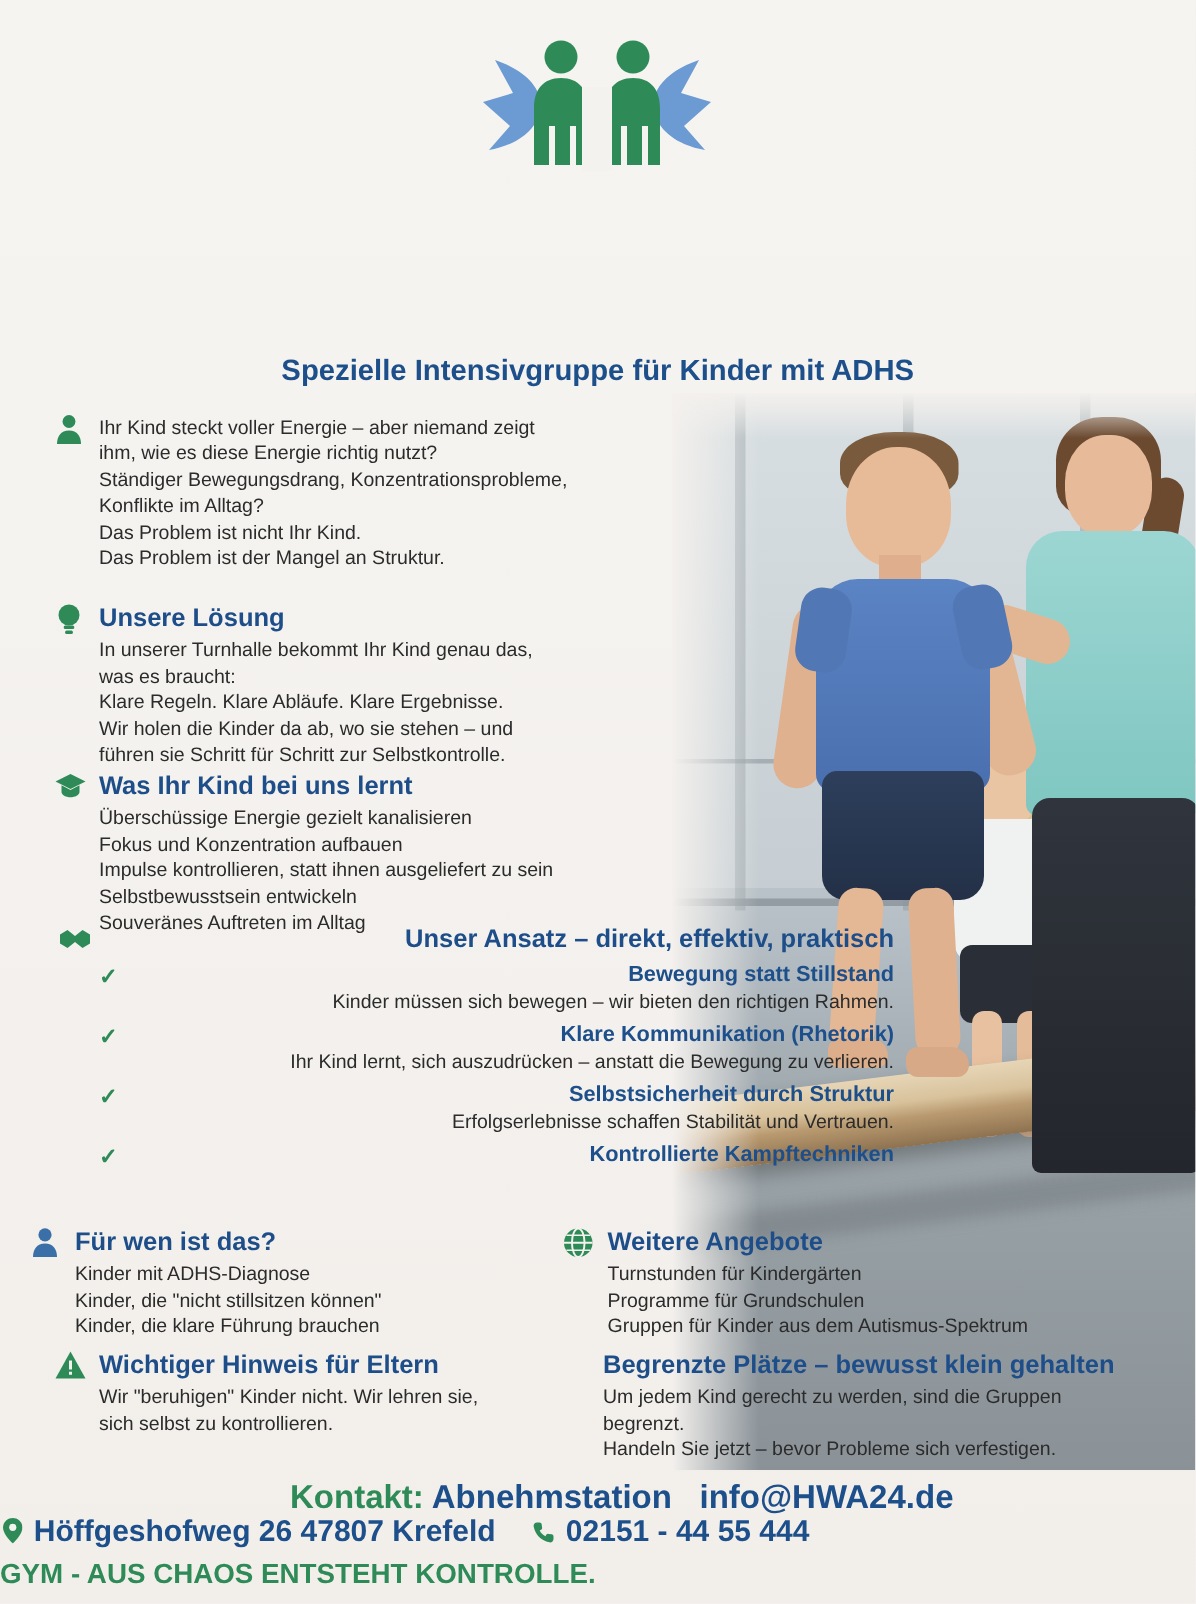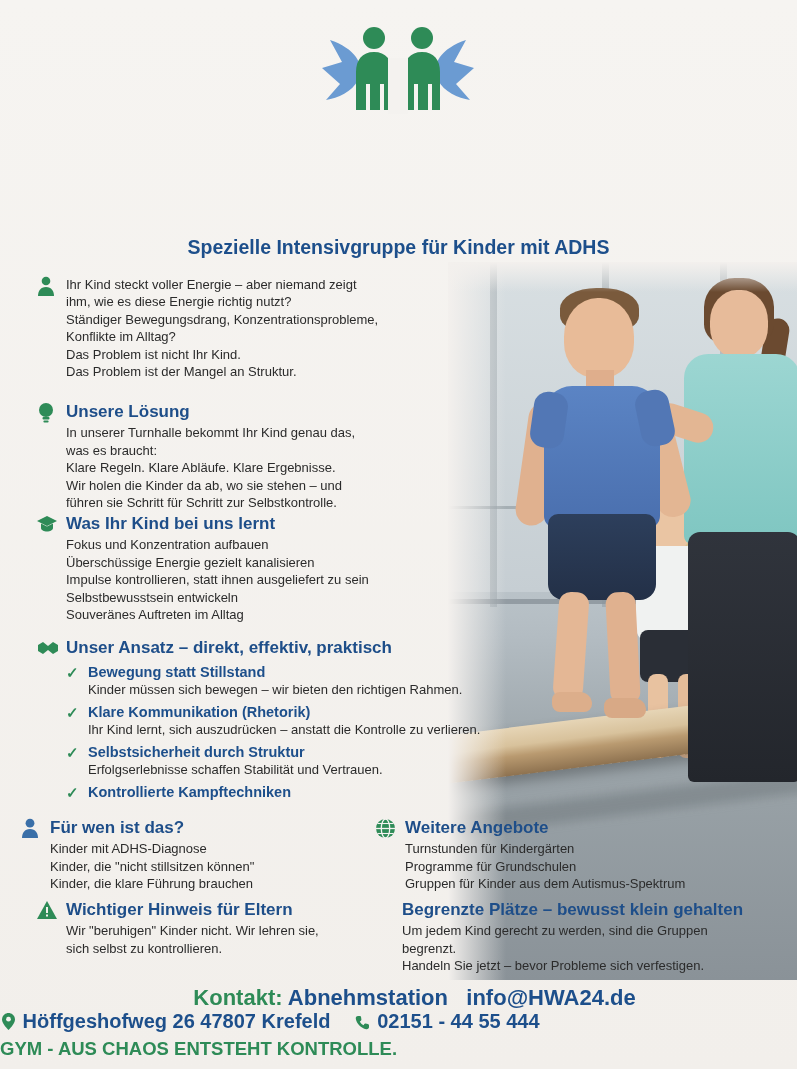--- a/index.html
+++ b/index.html
@@ -222,21 +222,21 @@
     font-size: 13px; color: #2b2b2b; line-height: 1.34;
   }
   .icon-box {
     position: absolute; left: 0; top: 0; width: 26px; height: 24px;
   }
   .has-icon { padding-left: 30px; }
 
   .intro { left: 36px; top: 276px; width: 400px; }
   .loesung { left: 36px; top: 402px; width: 400px; }
   .lernt { left: 36px; top: 514px; width: 420px; }
-  .ansatz { left: 36px; top: 638px; width: 560px; }
+  .ansatz { left: 36px; top: 616px; width: 560px; text-align: right; }
 
   .check-item { margin-top: 5px; padding-left: 22px; position: relative; }
   .check-item .chk {
     position: absolute; left: 0; top: 1px; color: #2e8b57;
     font-size: 15px; font-weight: bold;
   }
   .check-item .ci-title {
     font-size: 14.5px; font-weight: bold; color: #1d4f8b; line-height: 1.25;
   }
   .check-item .ci-sub {
@@ -362,22 +362,22 @@
   </div>
 
   <div class="block lernt has-icon">
     <div class="icon-box">
       <svg width="22" height="20" viewBox="0 0 22 20">
           <path d="M11 2 L21 7 L11 12 L1 7 Z" fill="#2e8b57"></path>
           <path d="M5 9.5 L5 14 C5 16 8 17.5 11 17.5 C14 17.5 17 16 17 14 L17 9.5 L11 12.6 Z" fill="#2e8b57"></path>
         </svg>
     </div>
     <div class="blk-title">Was Ihr Kind bei uns lernt</div>
+    <div class="blk-line">Überschüssige Energie gezielt kanalisieren</div>
     <div class="blk-line">Fokus und Konzentration aufbauen</div>
-    <div class="blk-line">Überschüssige Energie gezielt kanalisieren</div>
     <div class="blk-line">Impulse kontrollieren, statt ihnen ausgeliefert zu sein</div>
     <div class="blk-line">Selbstbewusstsein entwickeln</div>
     <div class="blk-line">Souveränes Auftreten im Alltag</div>
   </div>
 
   <div class="block ansatz has-icon">
     <div class="icon-box">
       <svg width="24" height="20" viewBox="0 0 24 20">
           <path d="M2 7 L7 4 L12 8 L17 4 L22 7 L22 13 L17 16 L12 12 L7 16 L2 13 Z" fill="#2e8b57"></path>
         </svg>
@@ -385,21 +385,21 @@
     <div class="blk-title">Unser Ansatz – direkt, effektiv, praktisch</div>
 
     <div class="check-item">
       <span class="chk">✓</span>
       <div class="ci-title">Bewegung statt Stillstand</div>
       <div class="ci-sub">Kinder müssen sich bewegen – wir bieten den richtigen Rahmen.</div>
     </div>
     <div class="check-item">
       <span class="chk">✓</span>
       <div class="ci-title">Klare Kommunikation (Rhetorik)</div>
-      <div class="ci-sub">Ihr Kind lernt, sich auszudrücken – anstatt die Kontrolle zu verlieren.</div>
+      <div class="ci-sub">Ihr Kind lernt, sich auszudrücken – anstatt die Bewegung zu verlieren.</div>
     </div>
     <div class="check-item">
       <span class="chk">✓</span>
       <div class="ci-title">Selbstsicherheit durch Struktur</div>
       <div class="ci-sub">Erfolgserlebnisse schaffen Stabilität und Vertrauen.</div>
     </div>
     <div class="check-item">
       <span class="chk">✓</span>
       <div class="ci-title">Kontrollierte Kampftechniken</div>
     </div>

